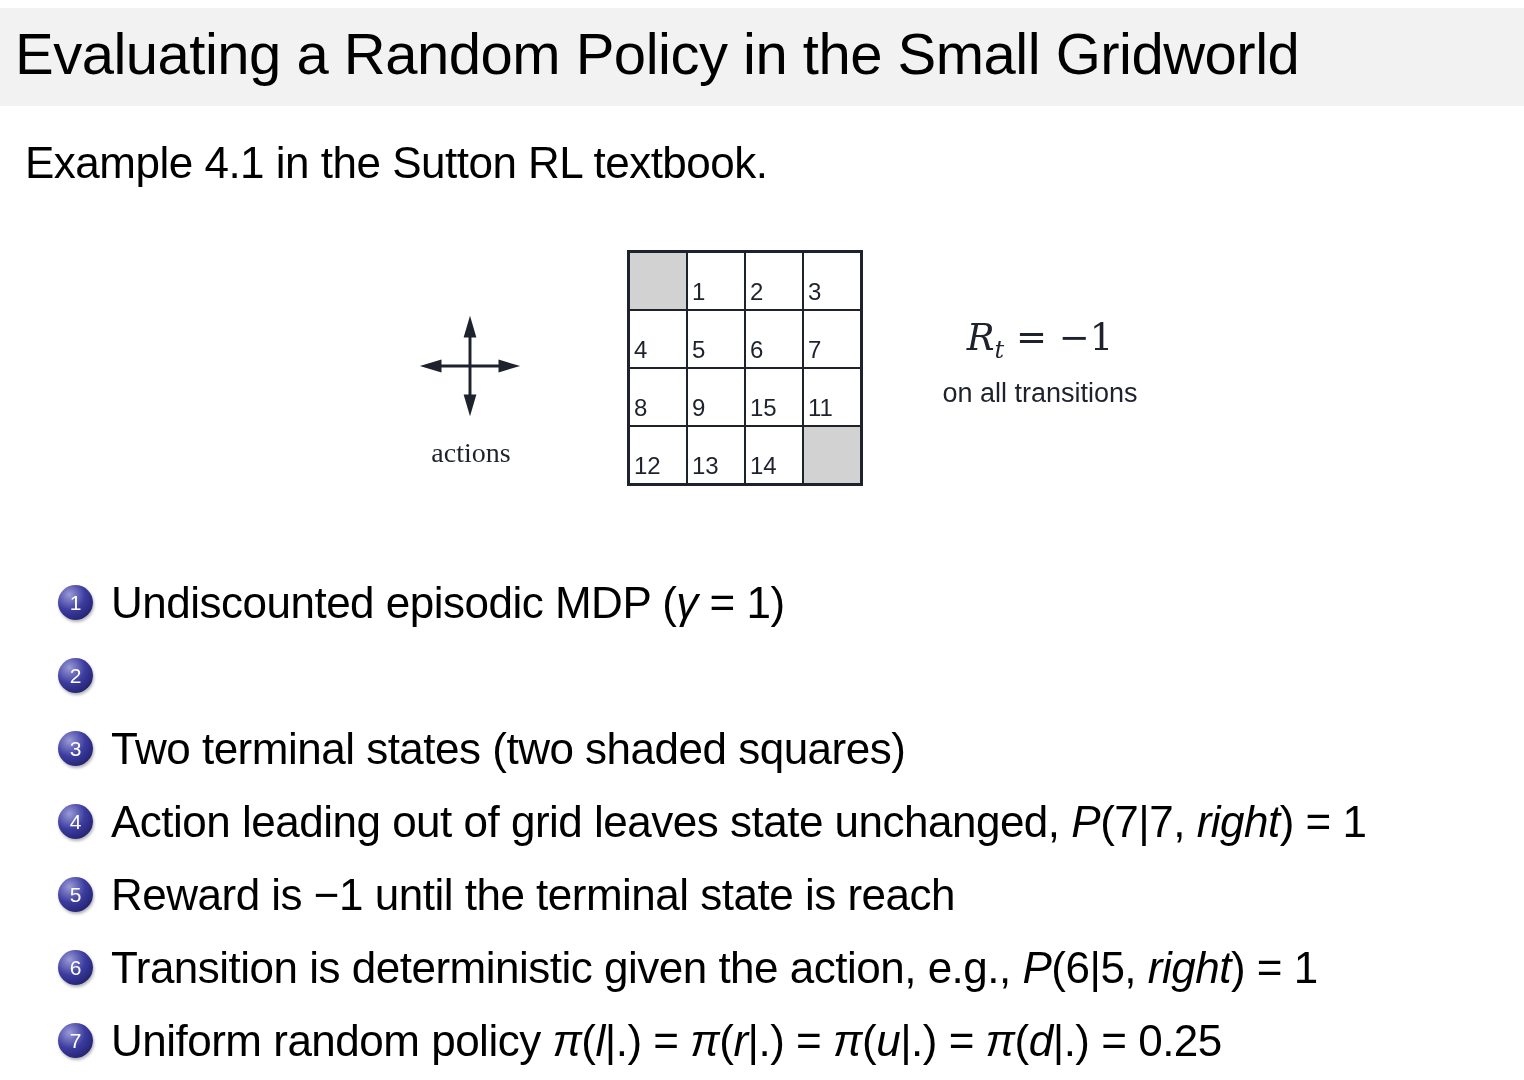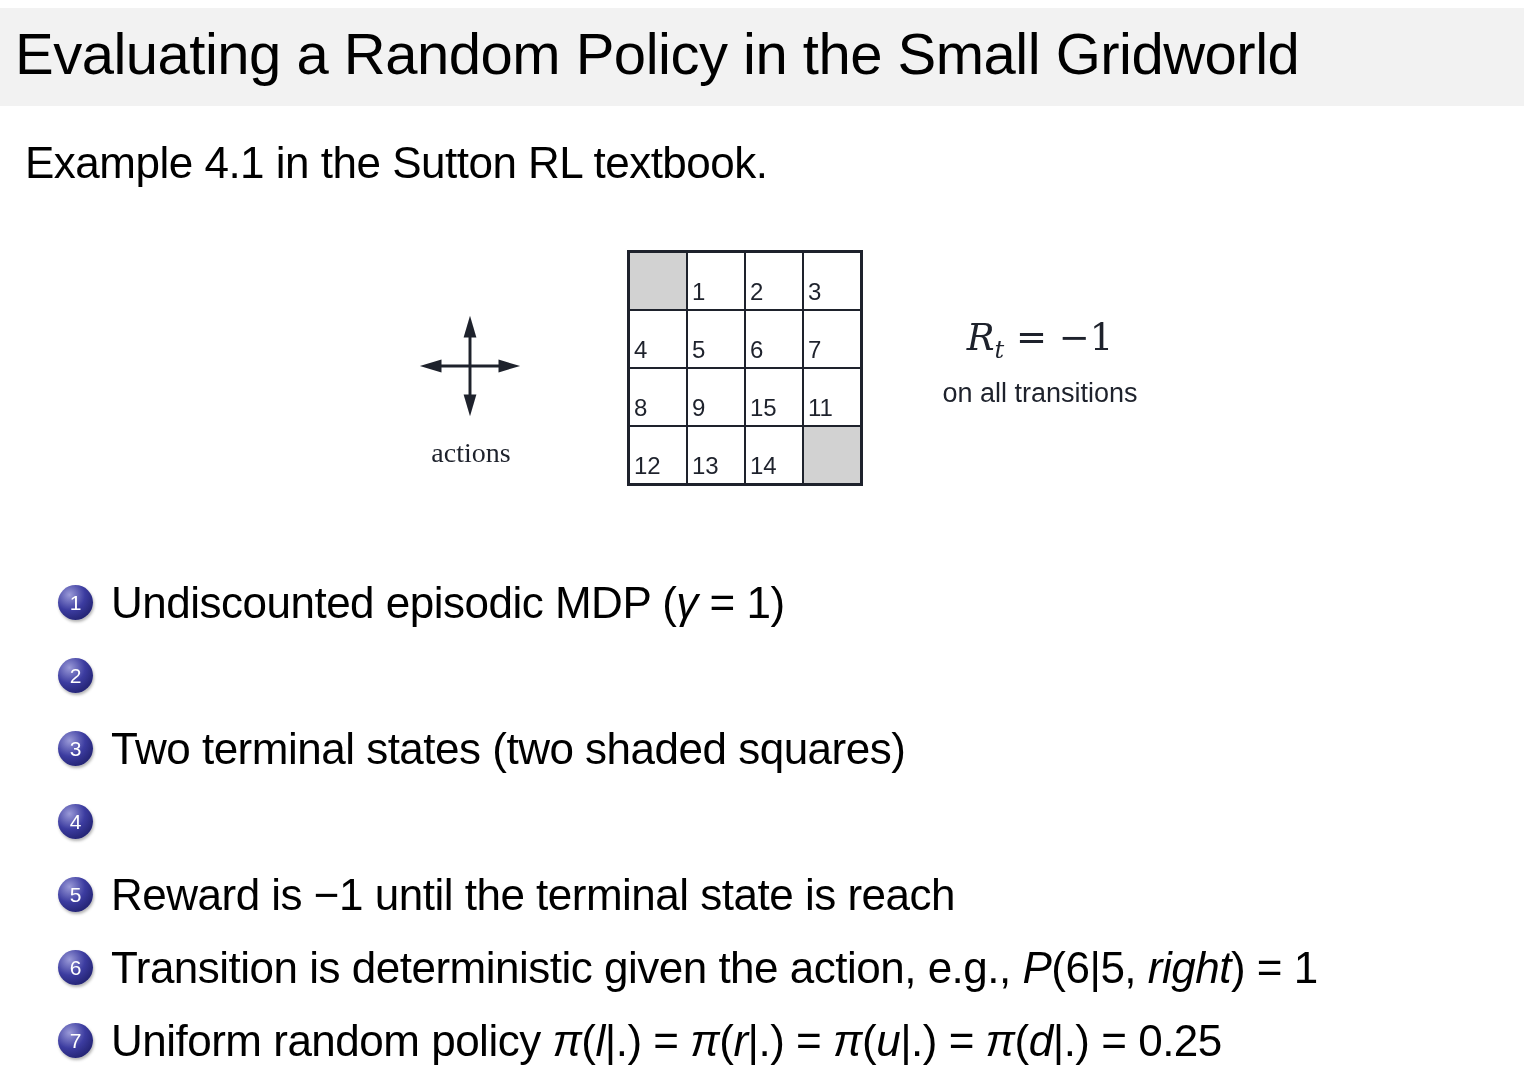--- a/index.html
+++ b/index.html
@@ -186,20 +186,21 @@
       </li>
       <li class="item">
         <span class="ball">2</span>
       </li>
       <li class="item">
         <span class="ball">3</span>
         <span class="itext"><span class="seg">Two terminal states (two shaded squares)</span></span>
       </li>
       <li class="item">
         <span class="ball">4</span>
+        <span class="itext"><span class="seg">Action leading out of grid leaves state unchanged, </span><span class="seg seg-i">P</span><span class="seg seg-m">(7|7, </span><span class="seg seg-i">right</span><span class="seg seg-m">) = 1</span></span>
       </li>
       <li class="item">
         <span class="ball">5</span>
         <span class="itext"><span class="seg">Reward is </span><span class="seg seg-m">−1</span><span class="seg"> until the terminal state is reach</span></span>
       </li>
       <li class="item">
         <span class="ball">6</span>
         <span class="itext"><span class="seg">Transition is deterministic given the action, e.g., </span><span class="seg seg-i">P</span><span class="seg seg-m">(6|5, </span><span class="seg seg-i">right</span><span class="seg seg-m">) = 1</span></span>
       </li>
       <li class="item">

